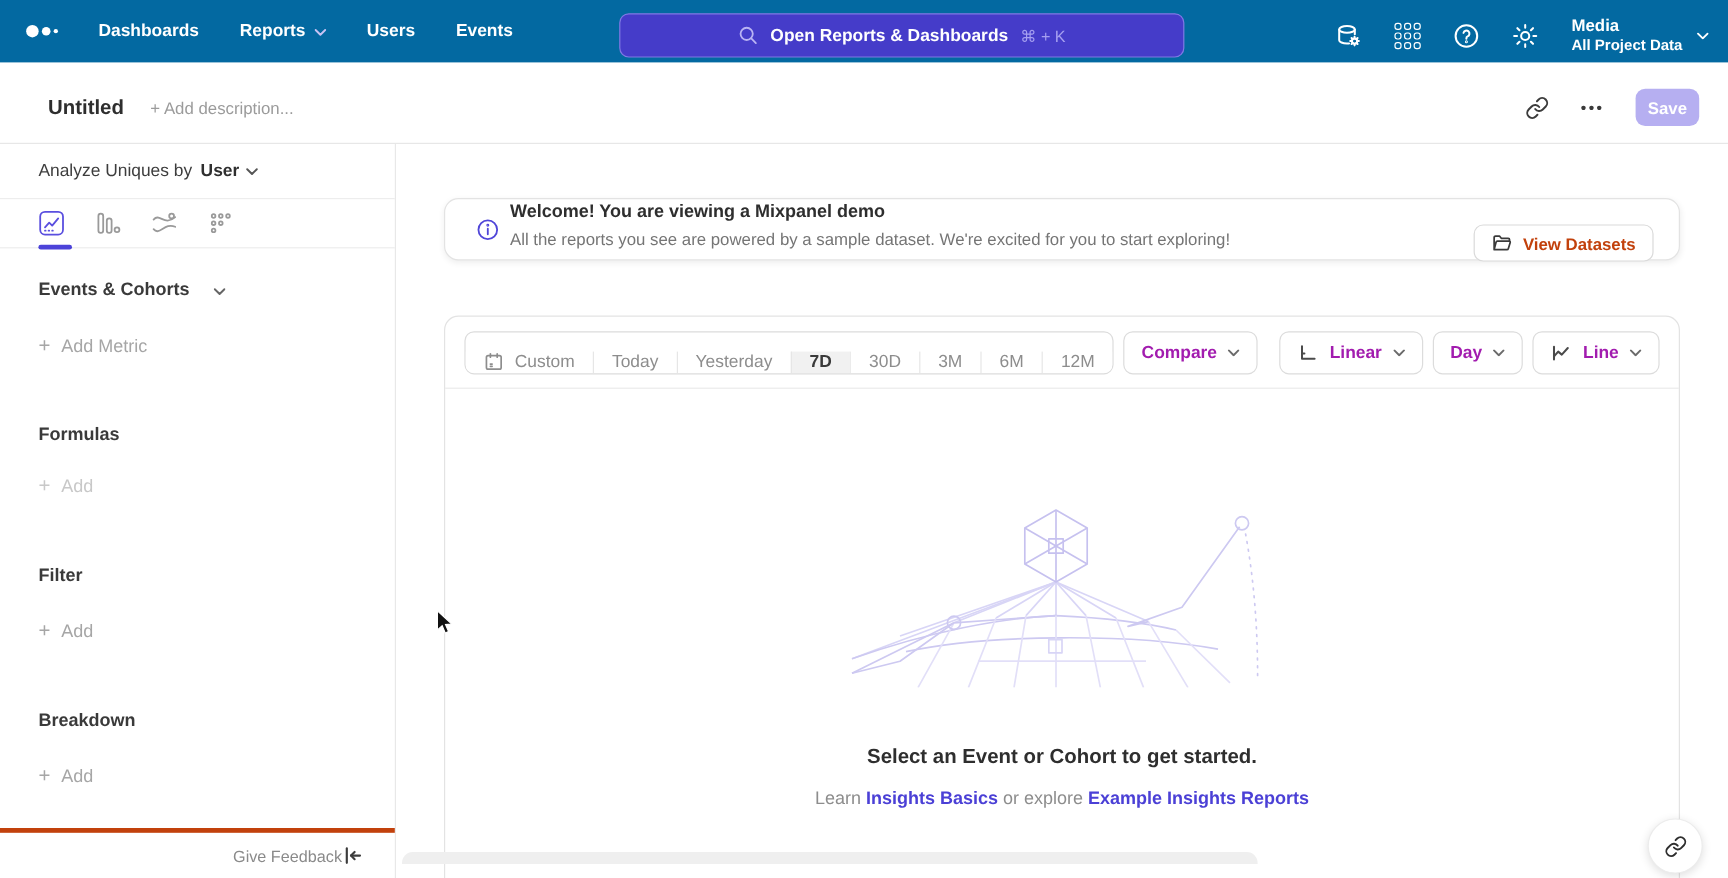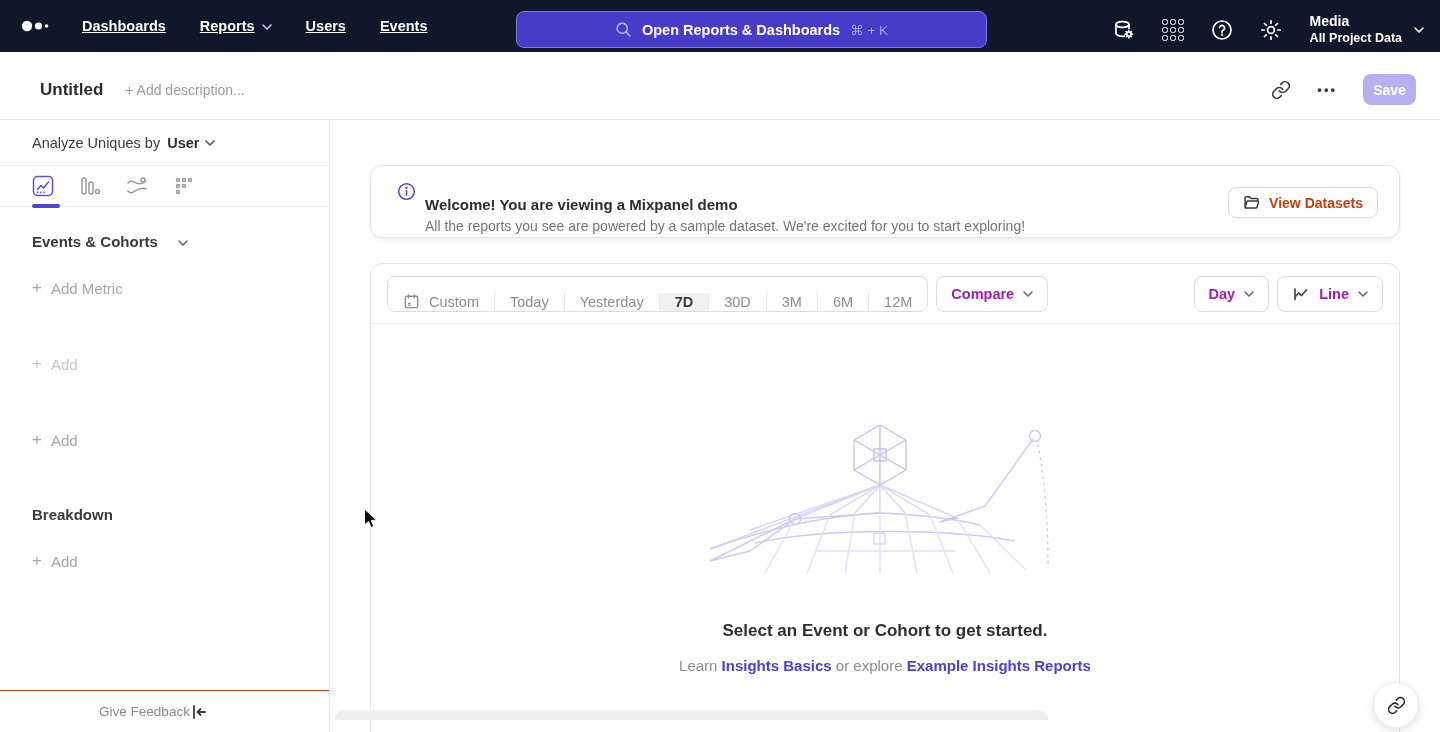--- a/index.html
+++ b/index.html
@@ -5,21 +5,21 @@
   * { margin:0; padding:0; box-sizing:border-box; }
   html,body { width:1440px; height:732px; overflow:hidden; background:#fff;
     font-family:"Liberation Sans", sans-serif; -webkit-font-smoothing:antialiased; }
 
   svg { display:block; }
   .chev { width:10px; height:6px; }
   .chev path { fill:none; stroke:currentColor; stroke-width:1.6; stroke-linecap:round; stroke-linejoin:round; }
 
   
   .topnav { position:absolute; left:0; top:0; width:1440px; height:52px;
-    background:#0f172a; display:flex; align-items:center; color:#fff;text-decoration:underline; }
+    background:#0369a1; display:flex; align-items:center; color:#fff; }
   .logo { margin-left:20px; width:30px; height:20px; flex:0 0 auto; cursor:pointer; }
   .nav-links { display:flex; align-items:center; margin-left:32px; gap:34px; }
   .nav-item { display:flex; align-items:center; gap:7px; font-size:14.5px; font-weight:600;
     color:#fff; cursor:pointer; white-space:nowrap; }
   .nav-item .chev { color:#c7c2f4; margin-top:2px; }
 
   .searchbar { position:absolute; left:516px; top:11px; width:471px; height:37px;
     background:#453cc9; border:1px solid #8079e4; border-radius:8px;
     display:flex; align-items:center; justify-content:center; gap:10px; cursor:text; }
   .searchbar .ph { font-size:14.5px; font-weight:600; color:#fff; }
@@ -70,32 +70,32 @@
     border-radius:2px; background:#4c43d9; }
   .sb-body { padding:26px 32px 0 32px; }
   .sb-section-title { display:flex; align-items:center; gap:20px; font-size:15px; font-weight:700;
     color:#3a3a3a; cursor:pointer; }
   .sb-section-title .chev { color:#666; margin-top:2px; }
   .sb-add { display:flex; align-items:center; gap:9px; font-size:15px; cursor:pointer; }
   .sb-add .plus { font-size:17px; font-weight:400; }
   .sb-add.normal { color:#a6a6a6; }
   .sb-add.faded { color:#c8c8c8; }
   .sb-footer { position:absolute; left:0; bottom:0; width:329px; height:42px;
-    border-top:1px solid #c2410c; display:flex; align-items:center; justify-content:center;
+    border-top:4px solid #c2410c; display:flex; align-items:center; justify-content:flex-end;
     padding:0 26px 0 4px; }
   .feedback { font-size:13.5px; color:#8a8a8a; cursor:pointer; }
   .collapse { width:18px; height:18px; cursor:pointer; }
   .collapse path { fill:none; stroke:#3c3c3c; stroke-width:1.8; stroke-linecap:round; stroke-linejoin:round; }
 
   
   .main { position:absolute; left:330px; top:120px; width:1110px; height:612px; background:#fff; }
 
-  .banner { position:absolute; left:40px; right:40px; top:45px; height:73px; background:#fff;
+  .banner { position:absolute; left:40px; right:40px; top:45px; height:52px; background:#fff;
     border:1px solid #e3e3e3; border-radius:12px; box-shadow:0 2px 5px rgba(0,0,0,0.07);
-    display:flex; align-items:flex-end; }
+    display:flex; align-items:flex-start; }
   .banner-info { width:19px; height:19px; margin-left:26px; flex:0 0 auto; align-self:flex-start; margin-top:16px; }
   .banner-info circle, .banner-info line { fill:none; stroke:#5046d8; stroke-width:1.6; stroke-linecap:round; }
   .banner-text { margin-left:9px; line-height:1.5; }
   .banner-title { font-size:15px; font-weight:700; color:#2e2e2e; }
   .banner-sub { font-size:14px; color:#757575; }
   .view-datasets { position:absolute; right:21px; top:21px; height:31px; background:#fff;
     border:1px solid #dadada; border-radius:8px; display:flex; align-items:center; gap:9px;
     padding:0 14px; font-size:14px; font-weight:600; color:#c2410c; cursor:pointer; font-family:inherit; }
   .view-datasets svg { width:17px; height:17px; }
   .view-datasets path { fill:none; stroke:#3a3a3a; stroke-width:1.7; stroke-linejoin:round; }
@@ -289,25 +289,31 @@
       <span>Events &amp; Cohorts</span>
       <svg class="chev" viewBox="0 0 10 6">
           <path d="M1 1l4 4 4-4"></path>
         </svg>
     </div>
     <div class="sb-add normal" style="margin-bottom:56px;">
       <span class="plus">+</span>
       <span>Add Metric</span>
     </div>
 
+    <div class="sb-section-title" style="margin-bottom:24px;">
+      <span>Formulas</span>
+    </div>
     <div class="sb-add faded" style="margin-bottom:56px;">
       <span class="plus">+</span>
       <span>Add</span>
     </div>
 
+    <div class="sb-section-title" style="margin-bottom:28px;">
+      <span>Filter</span>
+    </div>
     <div class="sb-add normal" style="margin-bottom:56px;">
       <span class="plus">+</span>
       <span>Add</span>
     </div>
 
     <div class="sb-section-title" style="margin-bottom:28px;">
       <span>Breakdown</span>
     </div>
     <div class="sb-add normal">
       <span class="plus">+</span>
@@ -381,20 +387,30 @@
           </div>
       </div>
       <button class="tool-btn compare">
         <span>Compare</span>
         <svg class="chev" viewBox="0 0 10 6">
             <path d="M1 1l4 4 4-4"></path>
           </svg>
       </button>
       <div class="spacer"></div>
       <div class="right-tools">
+        <button class="tool-btn">
+          <svg class="glyph" viewBox="0 0 18 18">
+              <path d="M4 3.5V14h10.5M4 14l0 0"></path>
+              <path d="M4 9.5h2"></path>
+            </svg>
+          <span>Linear</span>
+          <svg class="chev" viewBox="0 0 10 6">
+              <path d="M1 1l4 4 4-4"></path>
+            </svg>
+        </button>
         <button class="tool-btn">
           <span>Day</span>
           <svg class="chev" viewBox="0 0 10 6">
               <path d="M1 1l4 4 4-4"></path>
             </svg>
         </button>
         <button class="tool-btn">
           <svg class="glyph" viewBox="0 0 18 18">
               <path d="M3 4v10.5"></path>
               <path d="M3 12l3.5-4 3 2.5L14.5 5"></path>

